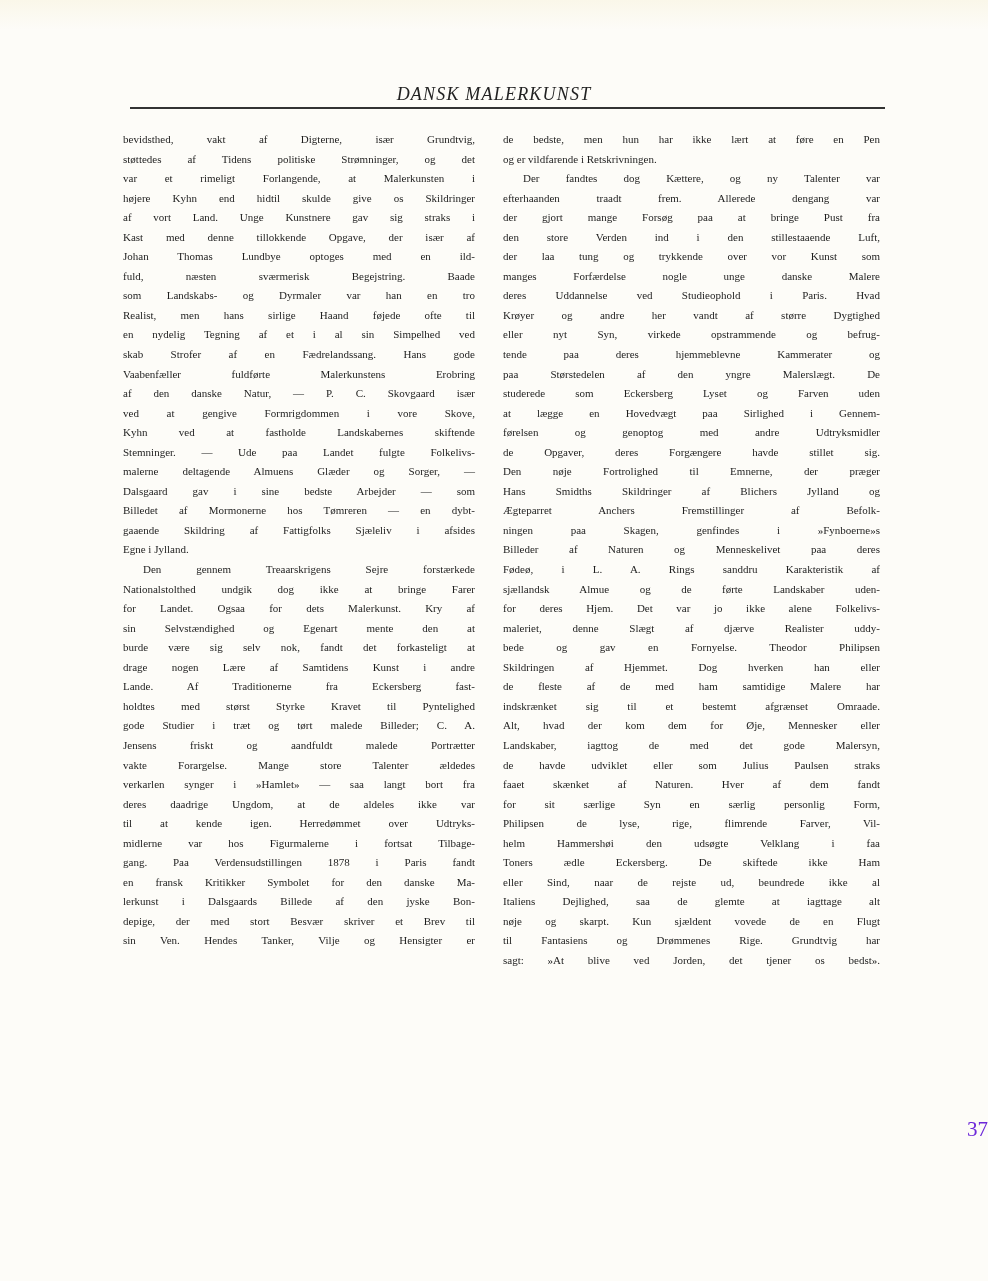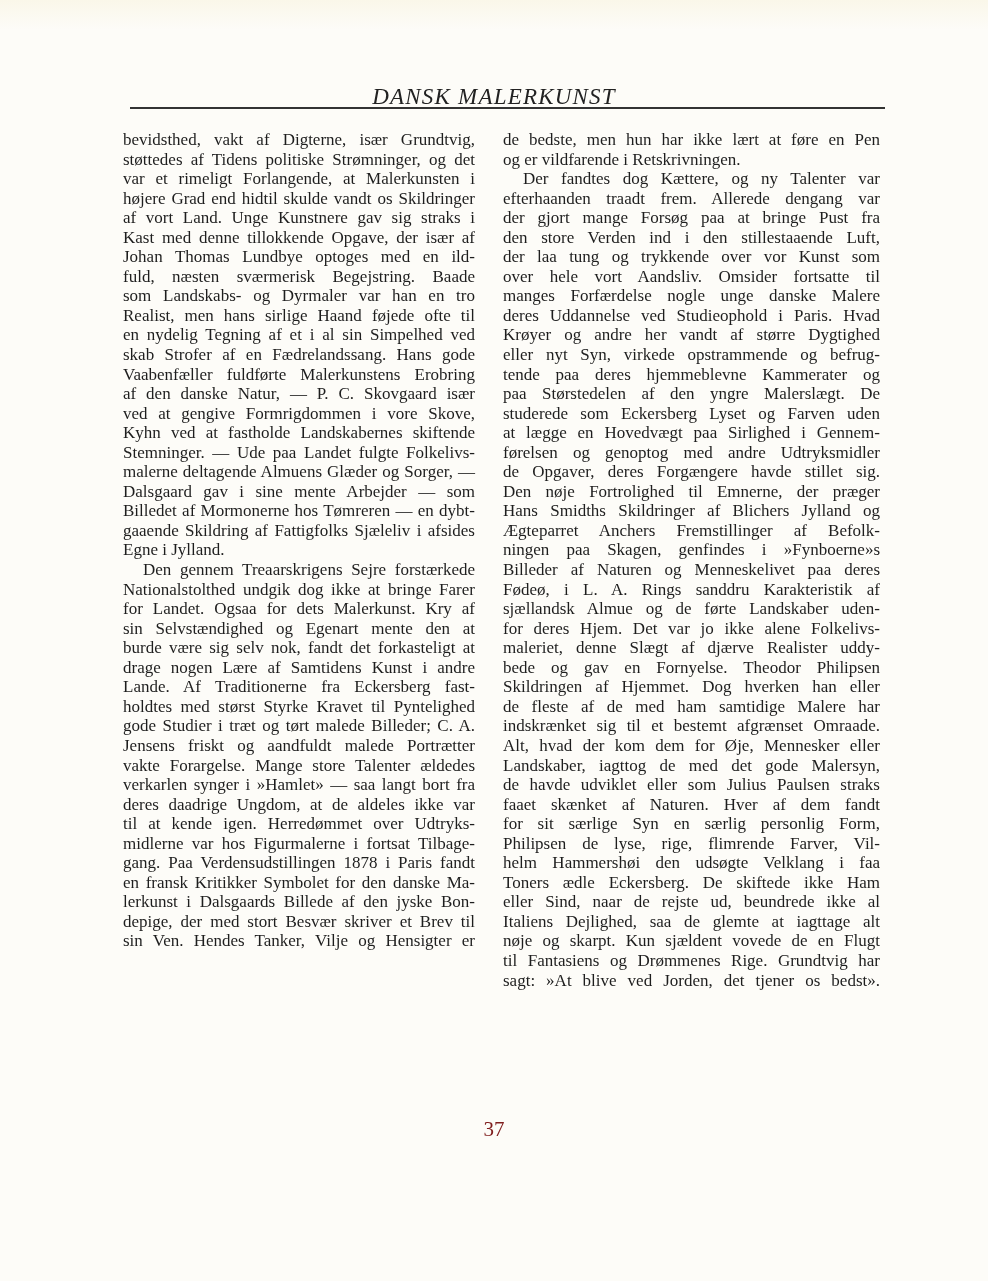--- a/index.html
+++ b/index.html
@@ -12,79 +12,79 @@
     color: #1e1e1e;
   }
   .page-top-tint {
     position: absolute; left: 0; top: 0; width: 988px; height: 30px;
     background: linear-gradient(#faf7e9, #fdfcf8);
   }
   .running-head {
     position: absolute; left: 0; top: 84px; width: 988px;
     text-align: center;
     font-style: italic;
-    font-size: 23px;
+    font-size: 18px;
     letter-spacing: 1.2px;
     color: #222;
   }
   .head-rule {
     position: absolute; left: 130px; top: 107px; width: 755px; height: 0;
     border-top: 2px solid #333;
   }
   .column {
     position: absolute; top: 130px;
-    font-size: 17px;
+    font-size: 11px;
     line-height: 19.55px;
     text-align: justify;
   }
   .col-left { left: 123px; width: 352px; }
   .col-right { left: 503px; width: 377px; }
   .line {
     display: block;
     white-space: nowrap;
     text-align: justify;
     text-align-last: justify;
     height: 19.55px;
     overflow: visible;
   }
   .line.last { text-align-last: left; }
   .line.indent { padding-left: 20px; }
   .folio {
     position: absolute; left: 0; top: 1117px; width: 988px;
-    text-align: center; font-size: 21px; color: #7f1d1d;
+    text-align: right; font-size: 21px; color: #6d28d9;
   }
 </style>
 </head>
 <body>
 
 <div class="page-top-tint"></div>
 
 <div class="running-head">DANSK MALERKUNST</div>
 <div class="head-rule"></div>
 
 <div class="column col-left">
   <span class="line">bevidsthed, vakt af Digterne, især Grundtvig,</span>
   <span class="line">støttedes af Tidens politiske Strømninger, og det</span>
   <span class="line">var et rimeligt Forlangende, at Malerkunsten i</span>
-  <span class="line">højere Grad end hidtil skulde vandt os Skildringer</span>
+  <span class="line">højere Kyhn end hidtil skulde give os Skildringer</span>
   <span class="line">af vort Land. Unge Kunstnere gav sig straks i</span>
   <span class="line">Kast med denne tillokkende Opgave, der især af</span>
   <span class="line">Johan Thomas Lundbye optoges med en ild-</span>
   <span class="line">fuld, næsten sværmerisk Begejstring. Baade</span>
   <span class="line">som Landskabs- og Dyrmaler var han en tro</span>
   <span class="line">Realist, men hans sirlige Haand føjede ofte til</span>
   <span class="line">en nydelig Tegning af et i al sin Simpelhed ved</span>
   <span class="line">skab Strofer af en Fædrelandssang. Hans gode</span>
   <span class="line">Vaabenfæller fuldførte Malerkunstens Erobring</span>
   <span class="line">af den danske Natur, — P. C. Skovgaard især</span>
   <span class="line">ved at gengive Formrigdommen i vore Skove,</span>
   <span class="line">Kyhn ved at fastholde Landskabernes skiftende</span>
   <span class="line">Stemninger. — Ude paa Landet fulgte Folkelivs-</span>
   <span class="line">malerne deltagende Almuens Glæder og Sorger, —</span>
-  <span class="line">Dalsgaard gav i sine mente Arbejder — som</span>
+  <span class="line">Dalsgaard gav i sine bedste Arbejder — som</span>
   <span class="line">Billedet af Mormonerne hos Tømreren — en dybt-</span>
   <span class="line">gaaende Skildring af Fattigfolks Sjæleliv i afsides</span>
   <span class="line last">Egne i Jylland.</span>
   <span class="line indent">Den gennem Treaarskrigens Sejre forstærkede</span>
   <span class="line">Nationalstolthed undgik dog ikke at bringe Farer</span>
   <span class="line">for Landet. Ogsaa for dets Malerkunst. Kry af</span>
   <span class="line">sin Selvstændighed og Egenart mente den at</span>
   <span class="line">burde være sig selv nok, fandt det forkasteligt at</span>
   <span class="line">drage nogen Lære af Samtidens Kunst i andre</span>
   <span class="line">Lande. Af Traditionerne fra Eckersberg fast-</span>
@@ -104,21 +104,20 @@
 </div>
 
 <div class="column col-right">
   <span class="line">de bedste, men hun har ikke lært at føre en Pen</span>
   <span class="line last">og er vildfarende i Retskrivningen.</span>
   <span class="line indent">Der fandtes dog Kættere, og ny Talenter var</span>
   <span class="line">efterhaanden traadt frem. Allerede dengang var</span>
   <span class="line">der gjort mange Forsøg paa at bringe Pust fra</span>
   <span class="line">den store Verden ind i den stillestaaende Luft,</span>
   <span class="line">der laa tung og trykkende over vor Kunst som</span>
-  <span class="line">over hele vort Aandsliv. Omsider fortsatte til</span>
   <span class="line">manges Forfærdelse nogle unge danske Malere</span>
   <span class="line">deres Uddannelse ved Studieophold i Paris. Hvad</span>
   <span class="line">Krøyer og andre her vandt af større Dygtighed</span>
   <span class="line">eller nyt Syn, virkede opstrammende og befrug-</span>
   <span class="line">tende paa deres hjemmeblevne Kammerater og</span>
   <span class="line">paa Størstedelen af den yngre Malerslægt. De</span>
   <span class="line">studerede som Eckersberg Lyset og Farven uden</span>
   <span class="line">at lægge en Hovedvægt paa Sirlighed i Gennem-</span>
   <span class="line">førelsen og genoptog med andre Udtryksmidler</span>
   <span class="line">de Opgaver, deres Forgængere havde stillet sig.</span>

